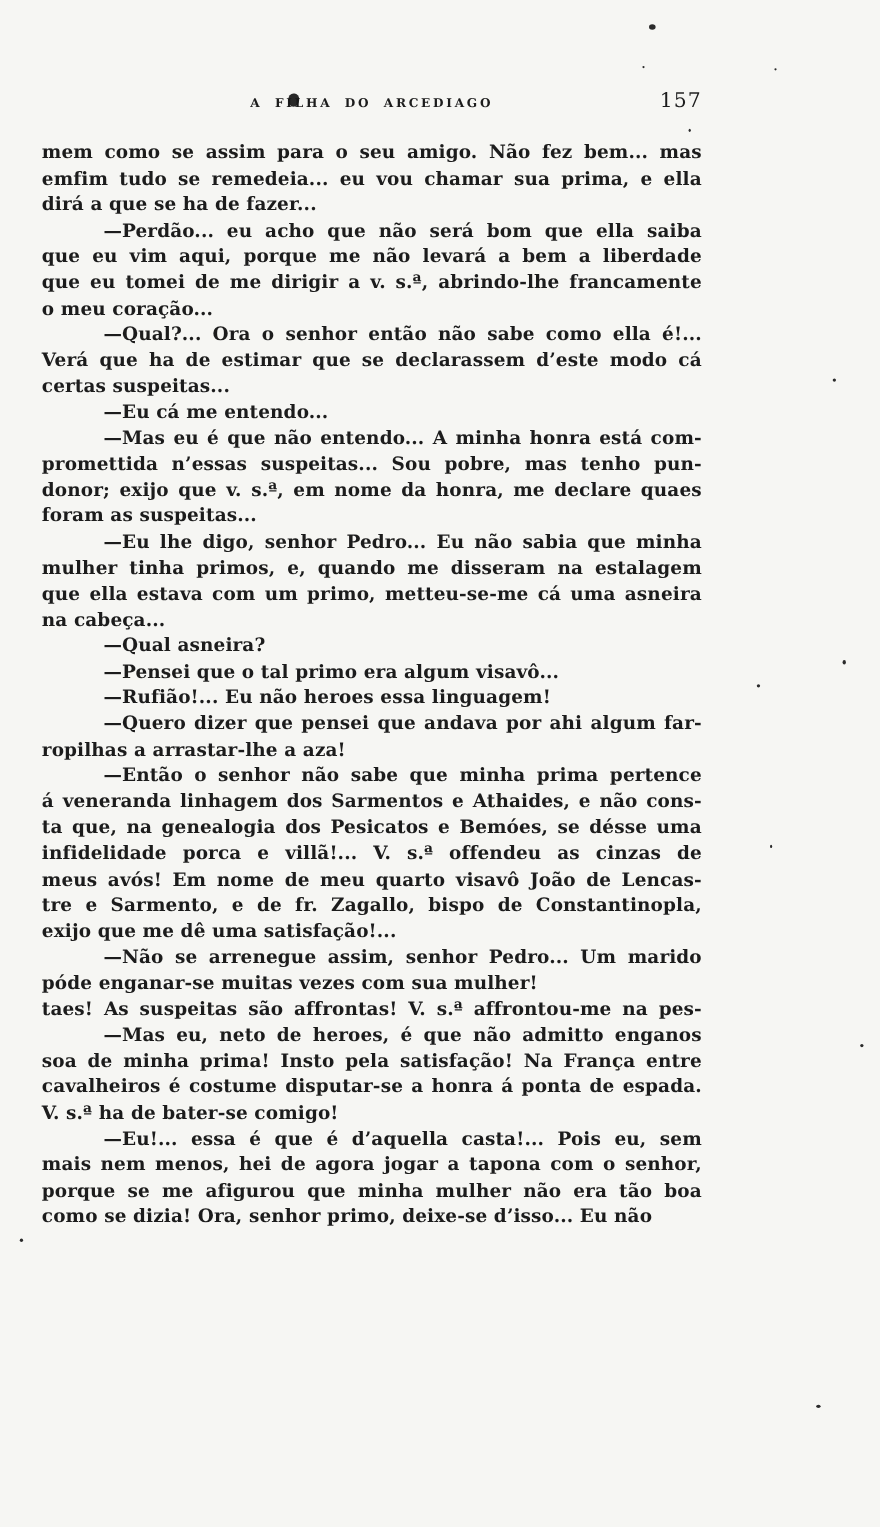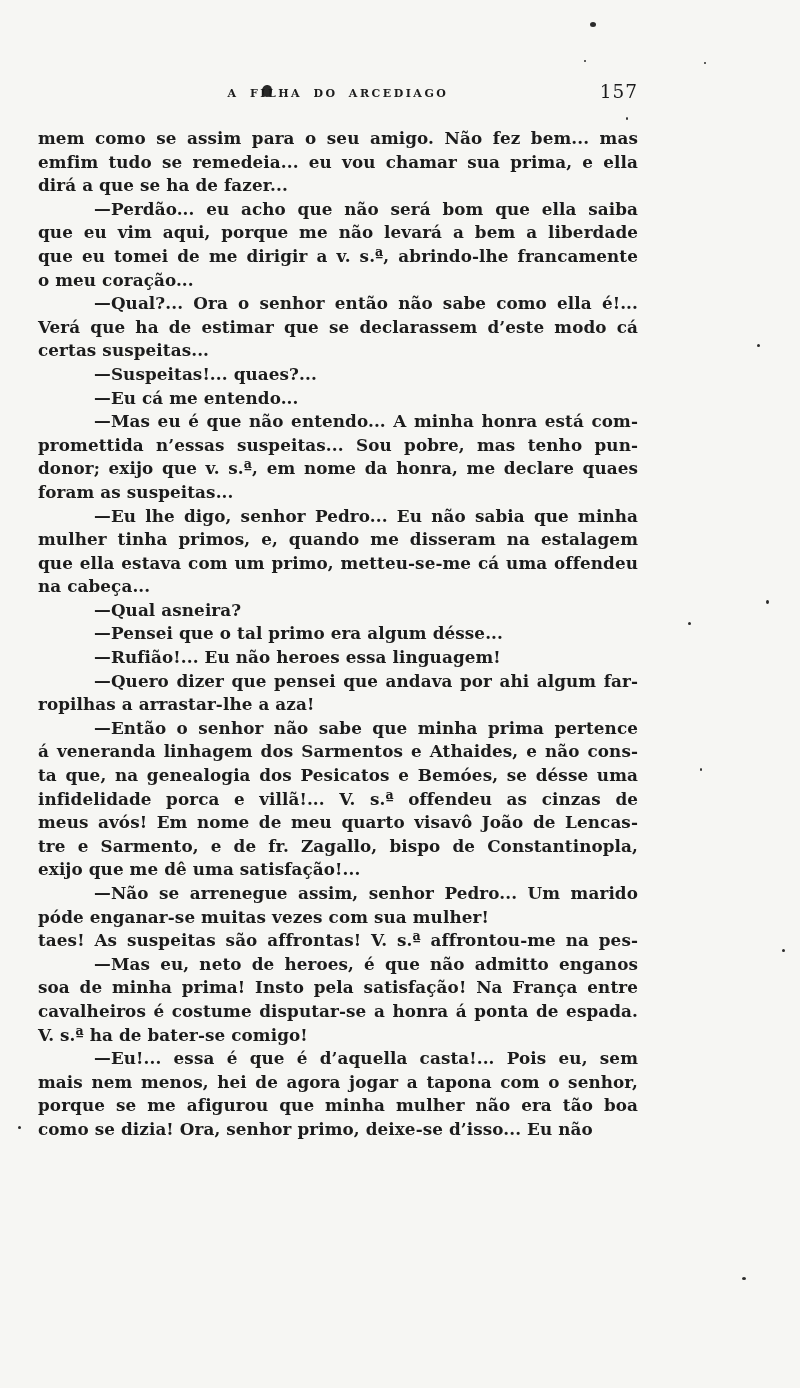--- a/index.html
+++ b/index.html
@@ -96,42 +96,39 @@
         <span class="line">que eu vim aqui, porque me não levará a bem a liberdade</span>
         <span class="line">que eu tomei de me dirigir a v. s.ª, abrindo-lhe francamente</span>
         <span class="line last">o meu coração...</span>
       </p>
       <p class="para">
         <span class="line indent">—Qual?... Ora o senhor então não sabe como ella é!...</span>
         <span class="line">Verá que ha de estimar que se declarassem d’este modo cá</span>
         <span class="line last">certas suspeitas...</span>
       </p>
       <p class="para">
-        <span class="line last indent">—Suspeitas!... quaes?...</span>
-      </p>
-      <p class="para">
         <span class="line last indent">—Eu cá me entendo...</span>
       </p>
       <p class="para">
         <span class="line indent">—Mas eu é que não entendo... A minha honra está com-</span>
         <span class="line">promettida n’essas suspeitas... Sou pobre, mas tenho pun-</span>
         <span class="line">donor; exijo que v. s.ª, em nome da honra, me declare quaes</span>
         <span class="line last">foram as suspeitas...</span>
       </p>
       <p class="para">
         <span class="line indent">—Eu lhe digo, senhor Pedro... Eu não sabia que minha</span>
         <span class="line">mulher tinha primos, e, quando me disseram na estalagem</span>
-        <span class="line">que ella estava com um primo, metteu-se-me cá uma offendeu</span>
+        <span class="line">que ella estava com um primo, metteu-se-me cá uma asneira</span>
         <span class="line last">na cabeça...</span>
       </p>
       <p class="para">
         <span class="line last indent">—Qual asneira?</span>
       </p>
       <p class="para">
-        <span class="line last indent">—Pensei que o tal primo era algum désse...</span>
+        <span class="line last indent">—Pensei que o tal primo era algum visavô...</span>
       </p>
       <p class="para">
         <span class="line last indent">—Rufião!... Eu não heroes essa linguagem!</span>
       </p>
       <p class="para">
         <span class="line indent">—Quero dizer que pensei que andava por ahi algum far-</span>
         <span class="line last">ropilhas a arrastar-lhe a aza!</span>
       </p>
       <p class="para">
         <span class="line indent">—Então o senhor não sabe que minha prima pertence</span>

